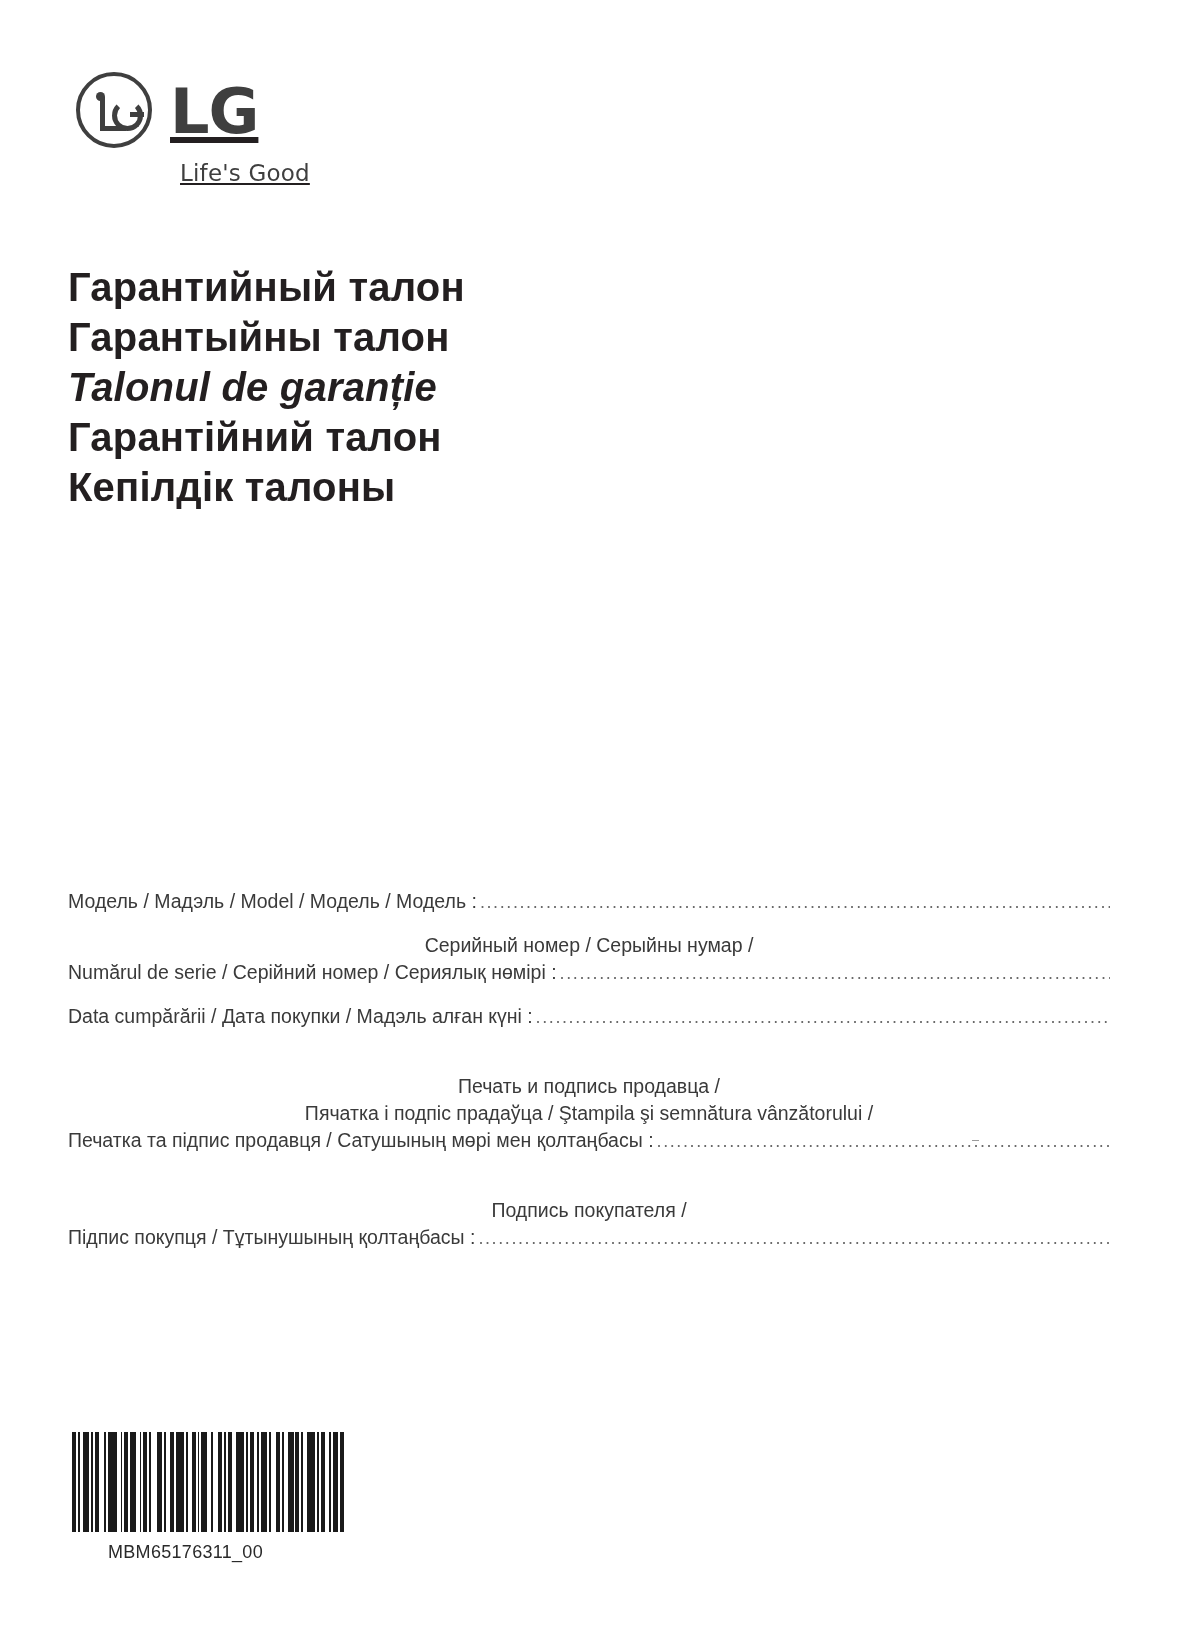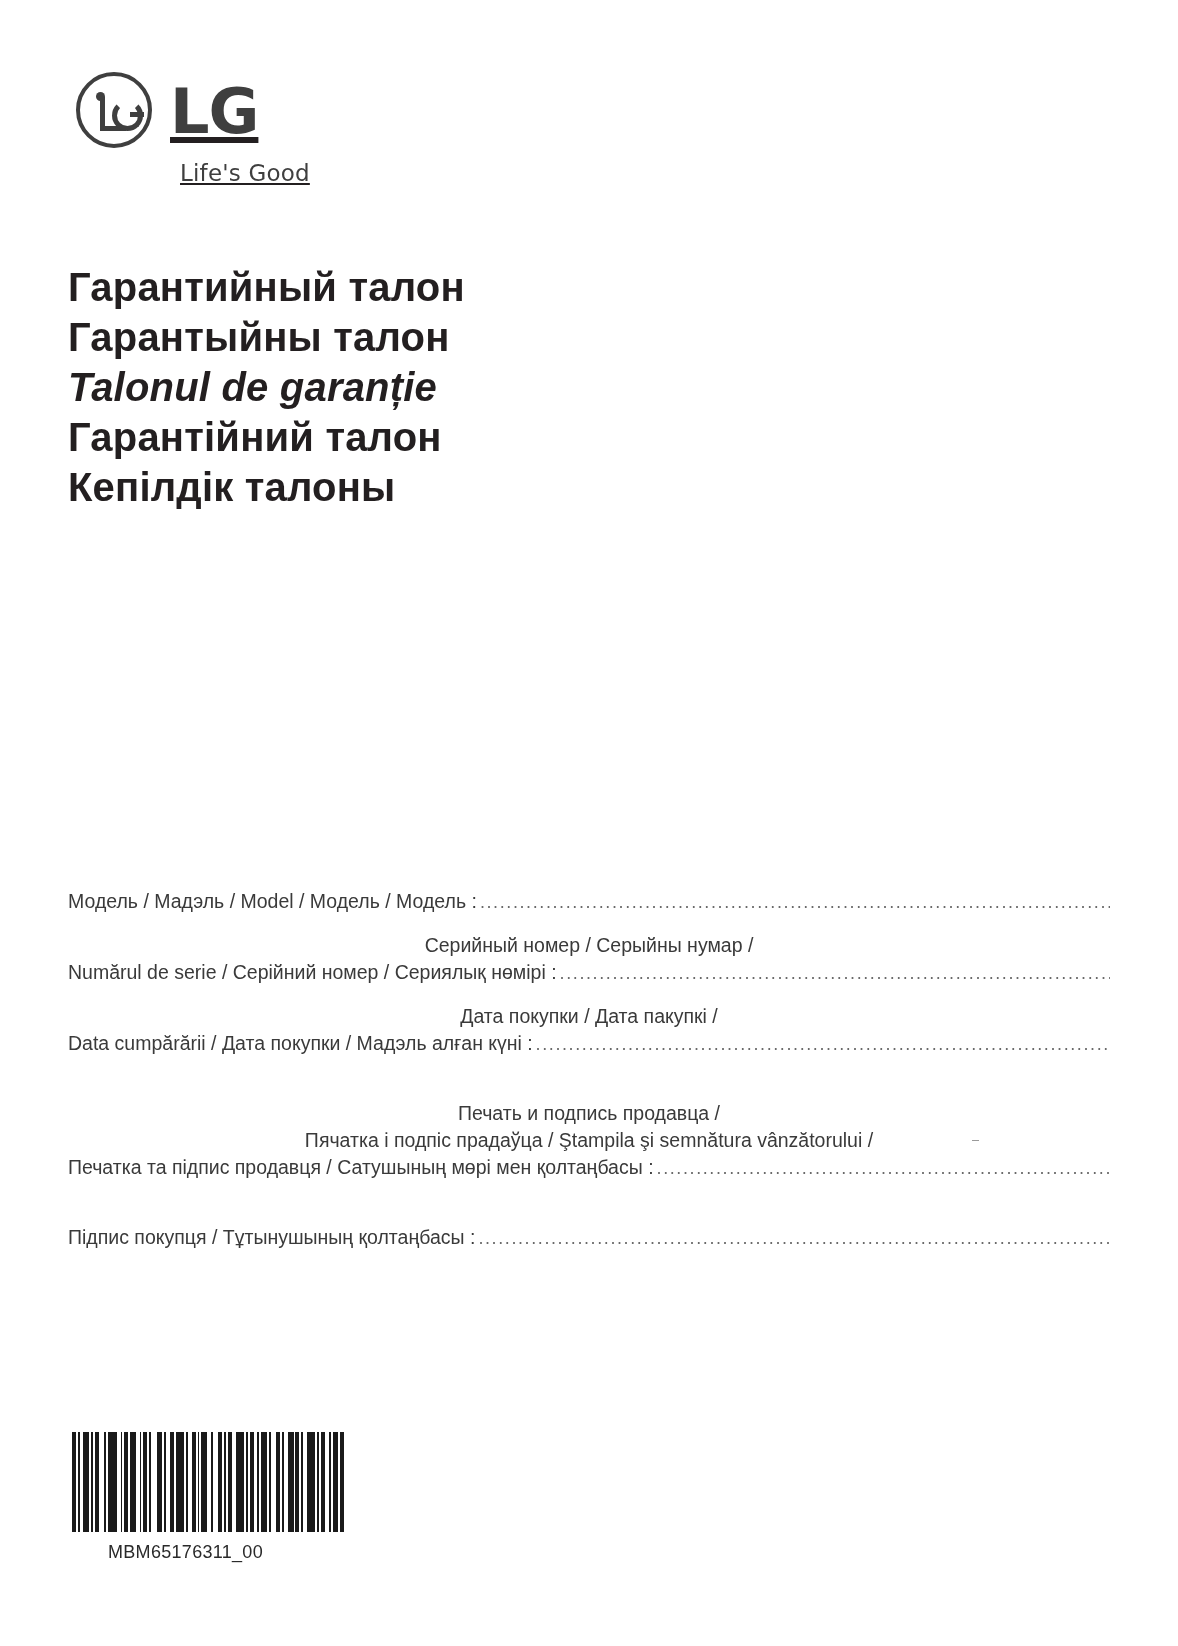--- a/index.html
+++ b/index.html
@@ -233,42 +233,42 @@
       <span class="lbl">Серийный номер / Серыйны нумар /</span>
     </div>
     <div class="field-line">
       <span class="lbl">Numărul de serie / Серійний номер / Сериялық нөмірі :</span>
       <span class="dots">...................................................................................................................................................................................................................</span>
     </div>
   </div>
 
   <div class="field-group">
     <div class="field-line">
-      <span class="lbl">Дата покупки / Дата пакупкі /</span>
-    </div>
-    <div class="field-line">
       <span class="lbl">Data cumpărării / Дата покупки / Мадэль алған күні :</span>
       <span class="dots">...................................................................................................................................................................................................................</span>
     </div>
   </div>
 
   <div class="field-group gap-big">
     <div class="field-line">
       <span class="lbl">Печать и подпись продавца /</span>
     </div>
     <div class="field-line">
       <span class="lbl">Пячатка і подпіс прадаўца / Ştampila şi semnătura vânzătorului /</span>
     </div>
     <div class="field-line">
       <span class="lbl">Печатка та підпис продавця / Сатушының мөрі мен қолтаңбасы :</span>
       <span class="dots">...................................................................................................................................................................................................................</span>
     </div>
   </div>
 
   <div class="field-group gap-big">
+    <div class="field-line">
+      <span class="lbl">Подпись покупателя /</span>
+    </div>
     <div class="field-line">
       <span class="lbl">Підпис покупця / Тұтынушының қолтаңбасы :</span>
       <span class="dots">...................................................................................................................................................................................................................</span>
     </div>
   </div>
 
 </div>
 
 <div class="tiny-mark"></div>
 

